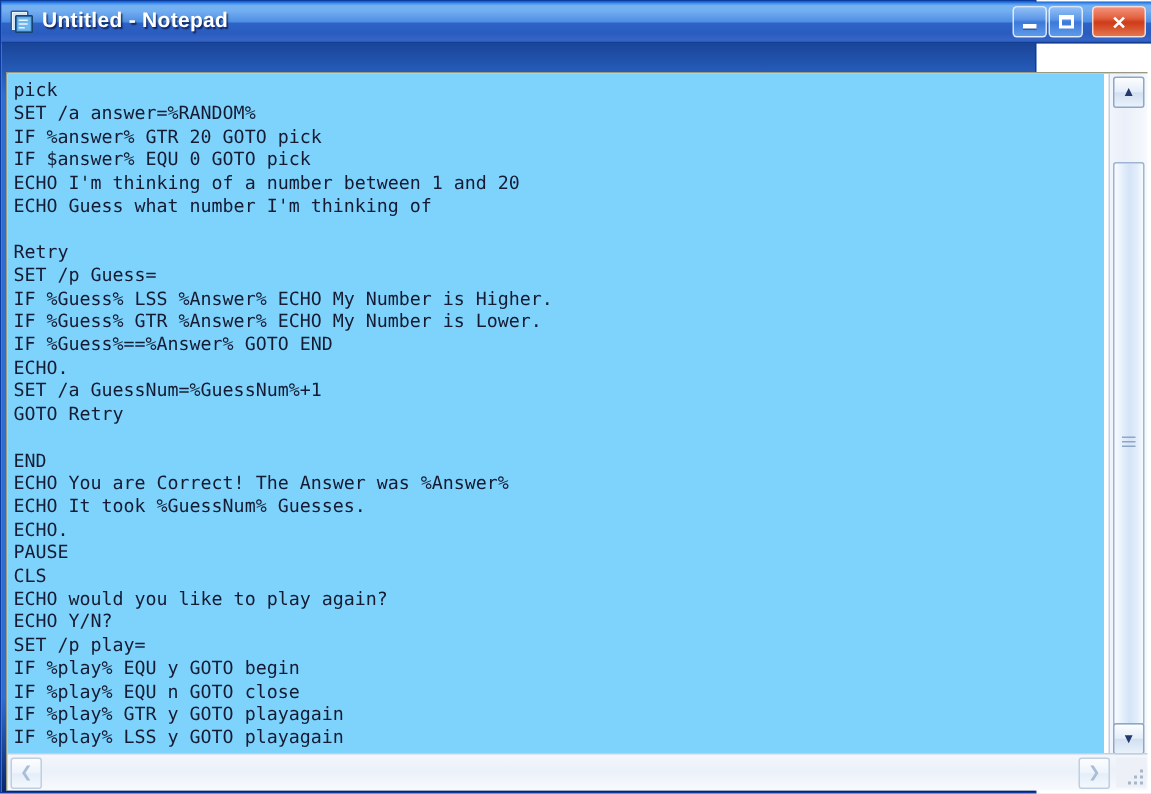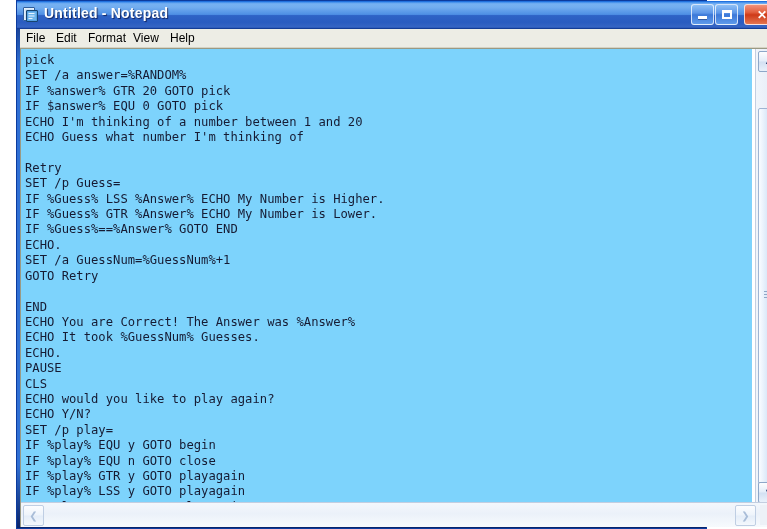--- a/index.html
+++ b/index.html
@@ -10,21 +10,21 @@
   body {
     width: 767px;
     height: 529px;
     overflow: hidden;
     font-family: "Liberation Sans", sans-serif;
   }
 
   
   #window {
     position: absolute;
-    left: 16px; top: 0;
+    left: 0; top: 0;
     width: 691px;
     height: 529px;
     box-sizing: border-box;
     background: linear-gradient(to bottom, #0A246A 0%, #2F6FD4 12%, #2F6FD4 88%, #0A246A 100%);
     border: 1px solid #0C3B9E;
   }
 
   
   #titlebar {
     position: absolute;
@@ -297,27 +297,20 @@
     <div class="winbtn" id="btn-max">
       <span class="glyph">
           <span class="maxsq"></span>
         </span>
     </div>
     <div class="winbtn" id="btn-close">
       <span class="glyph">✕</span>
     </div>
   </div>
 
-  <div id="menubar">
-    <div class="menu-item" style="left:2px">File</div>
-    <div class="menu-item" style="left:32px">Edit</div>
-    <div class="menu-item" style="left:64px">Format</div>
-    <div class="menu-item" style="left:109px">View</div>
-    <div class="menu-item" style="left:146px">Help</div>
-  </div>
 
   <div id="client">
 
     <div id="textarea">
       <pre id="codetext">pick
 SET /a answer=%RANDOM%
 IF %answer% GTR 20 GOTO pick
 IF $answer% EQU 0 GOTO pick
 ECHO I'm thinking of a number between 1 and 20
 ECHO Guess what number I'm thinking of

